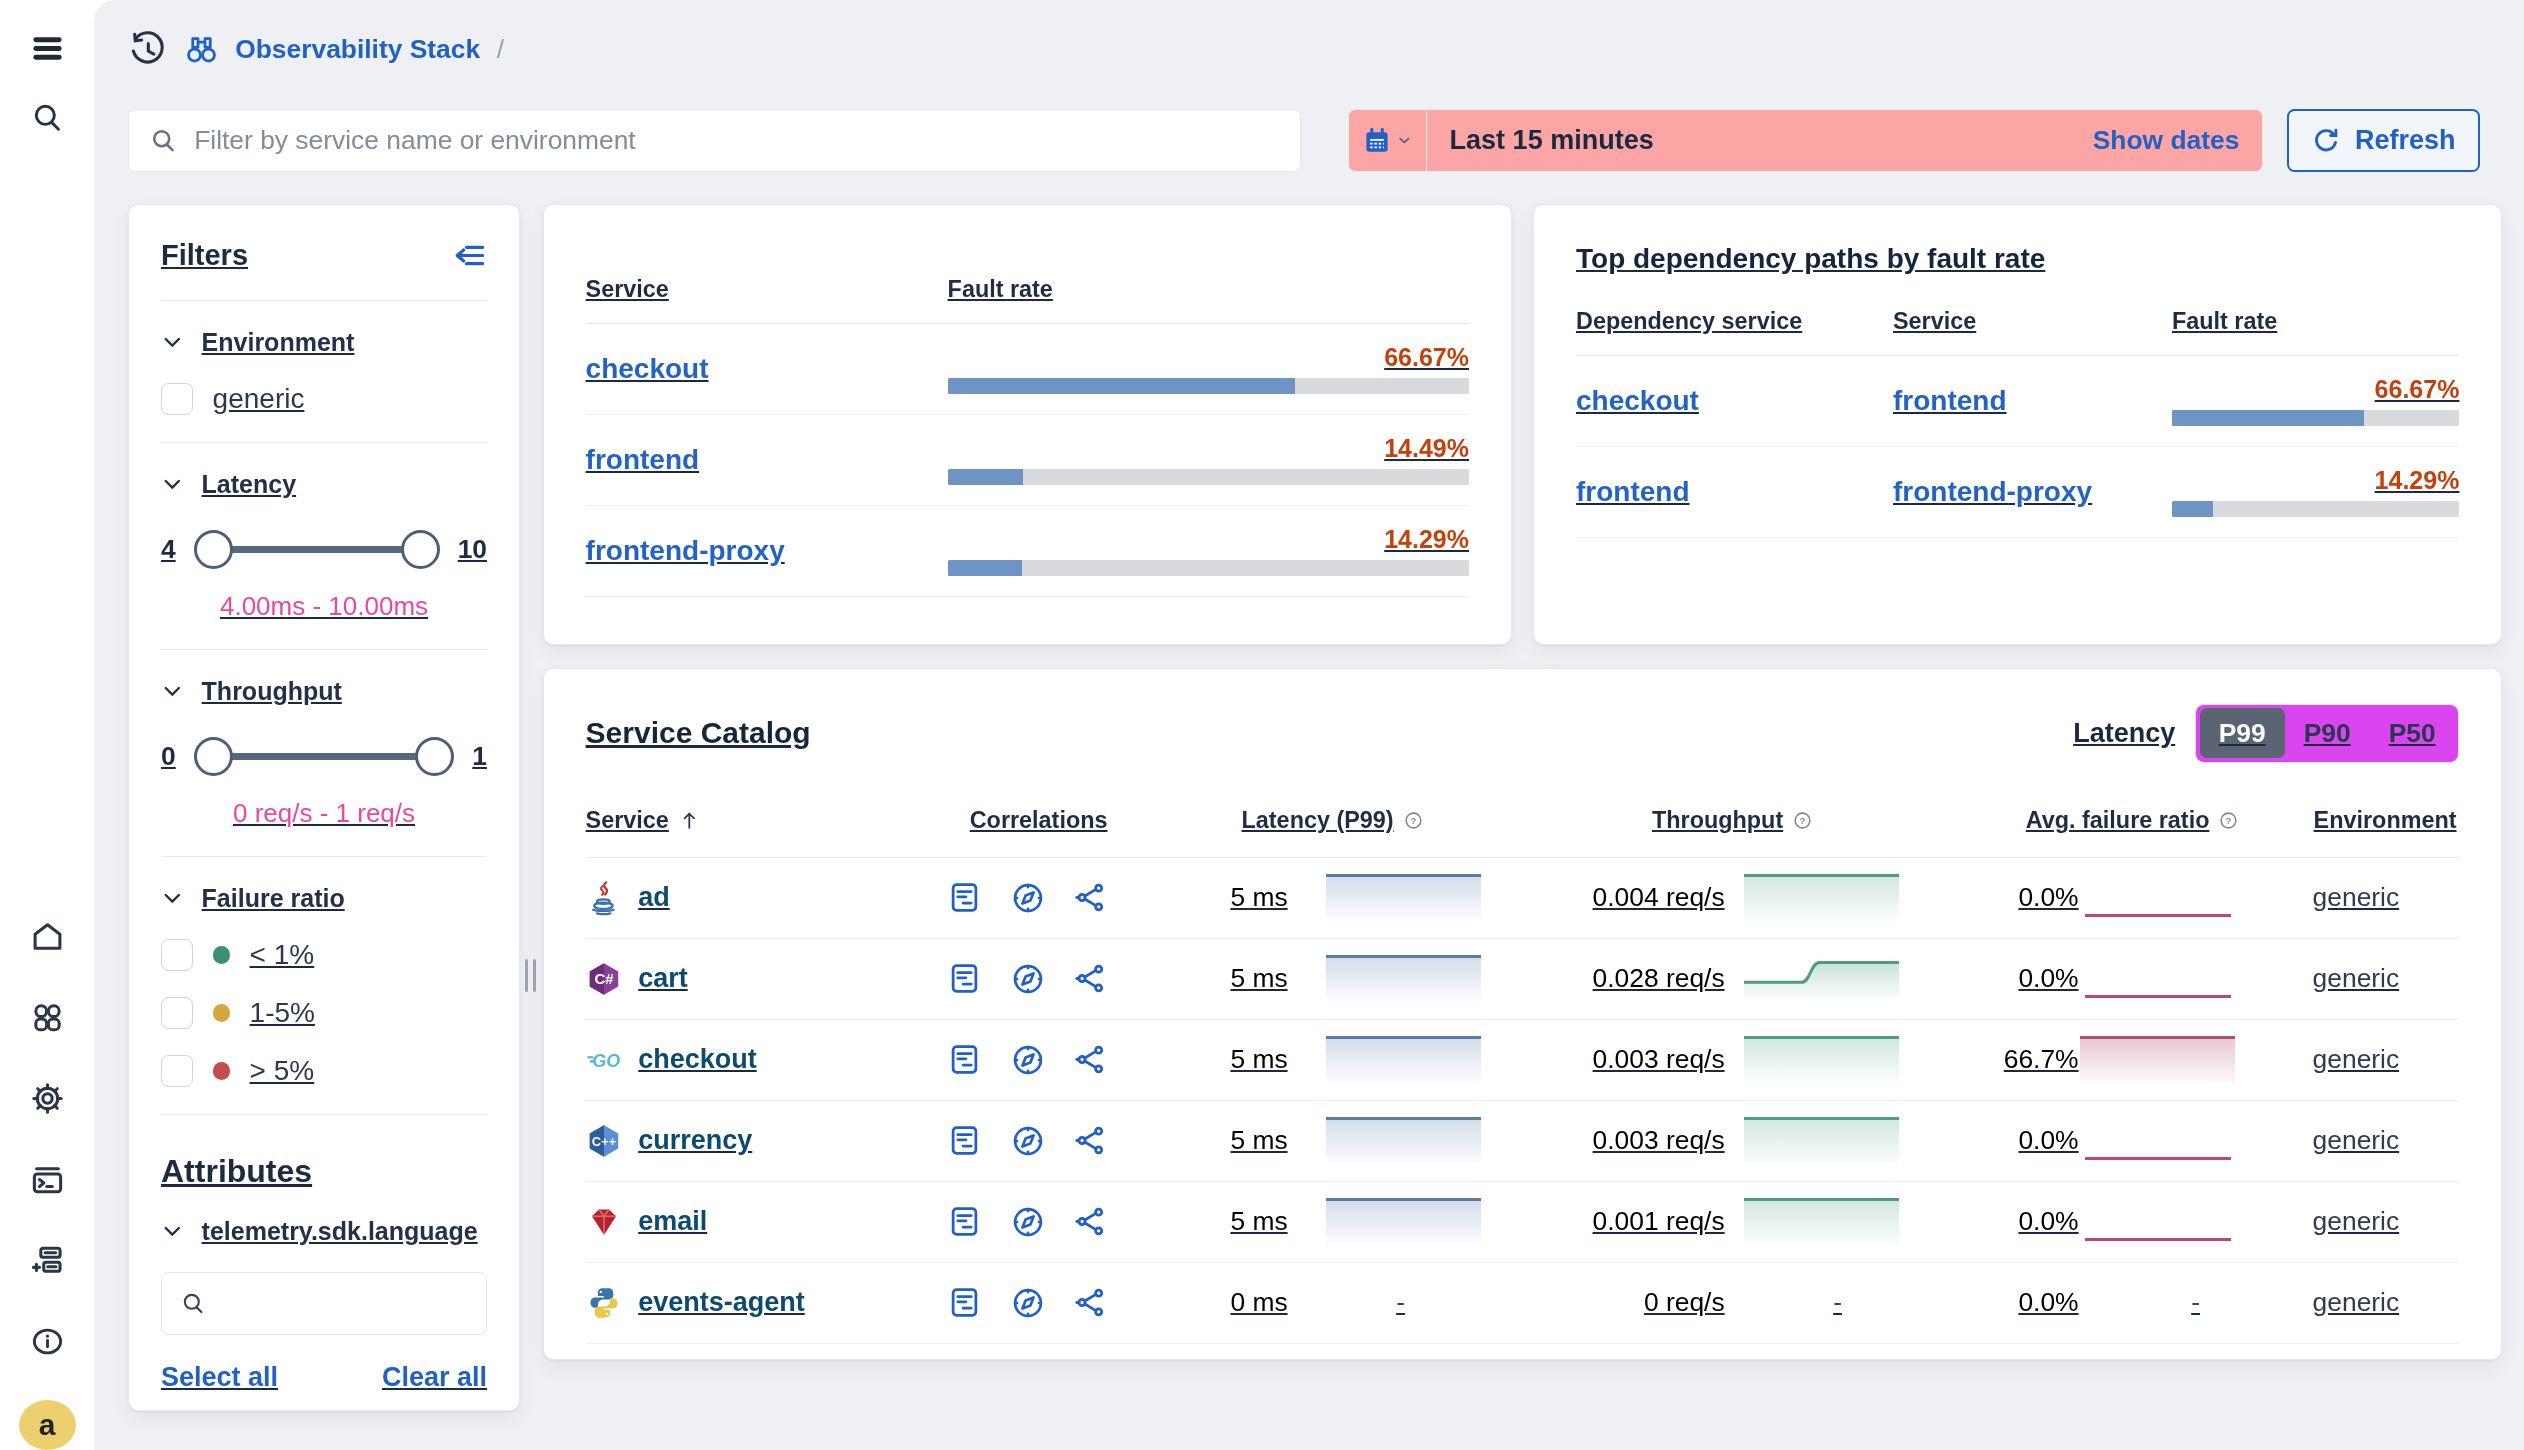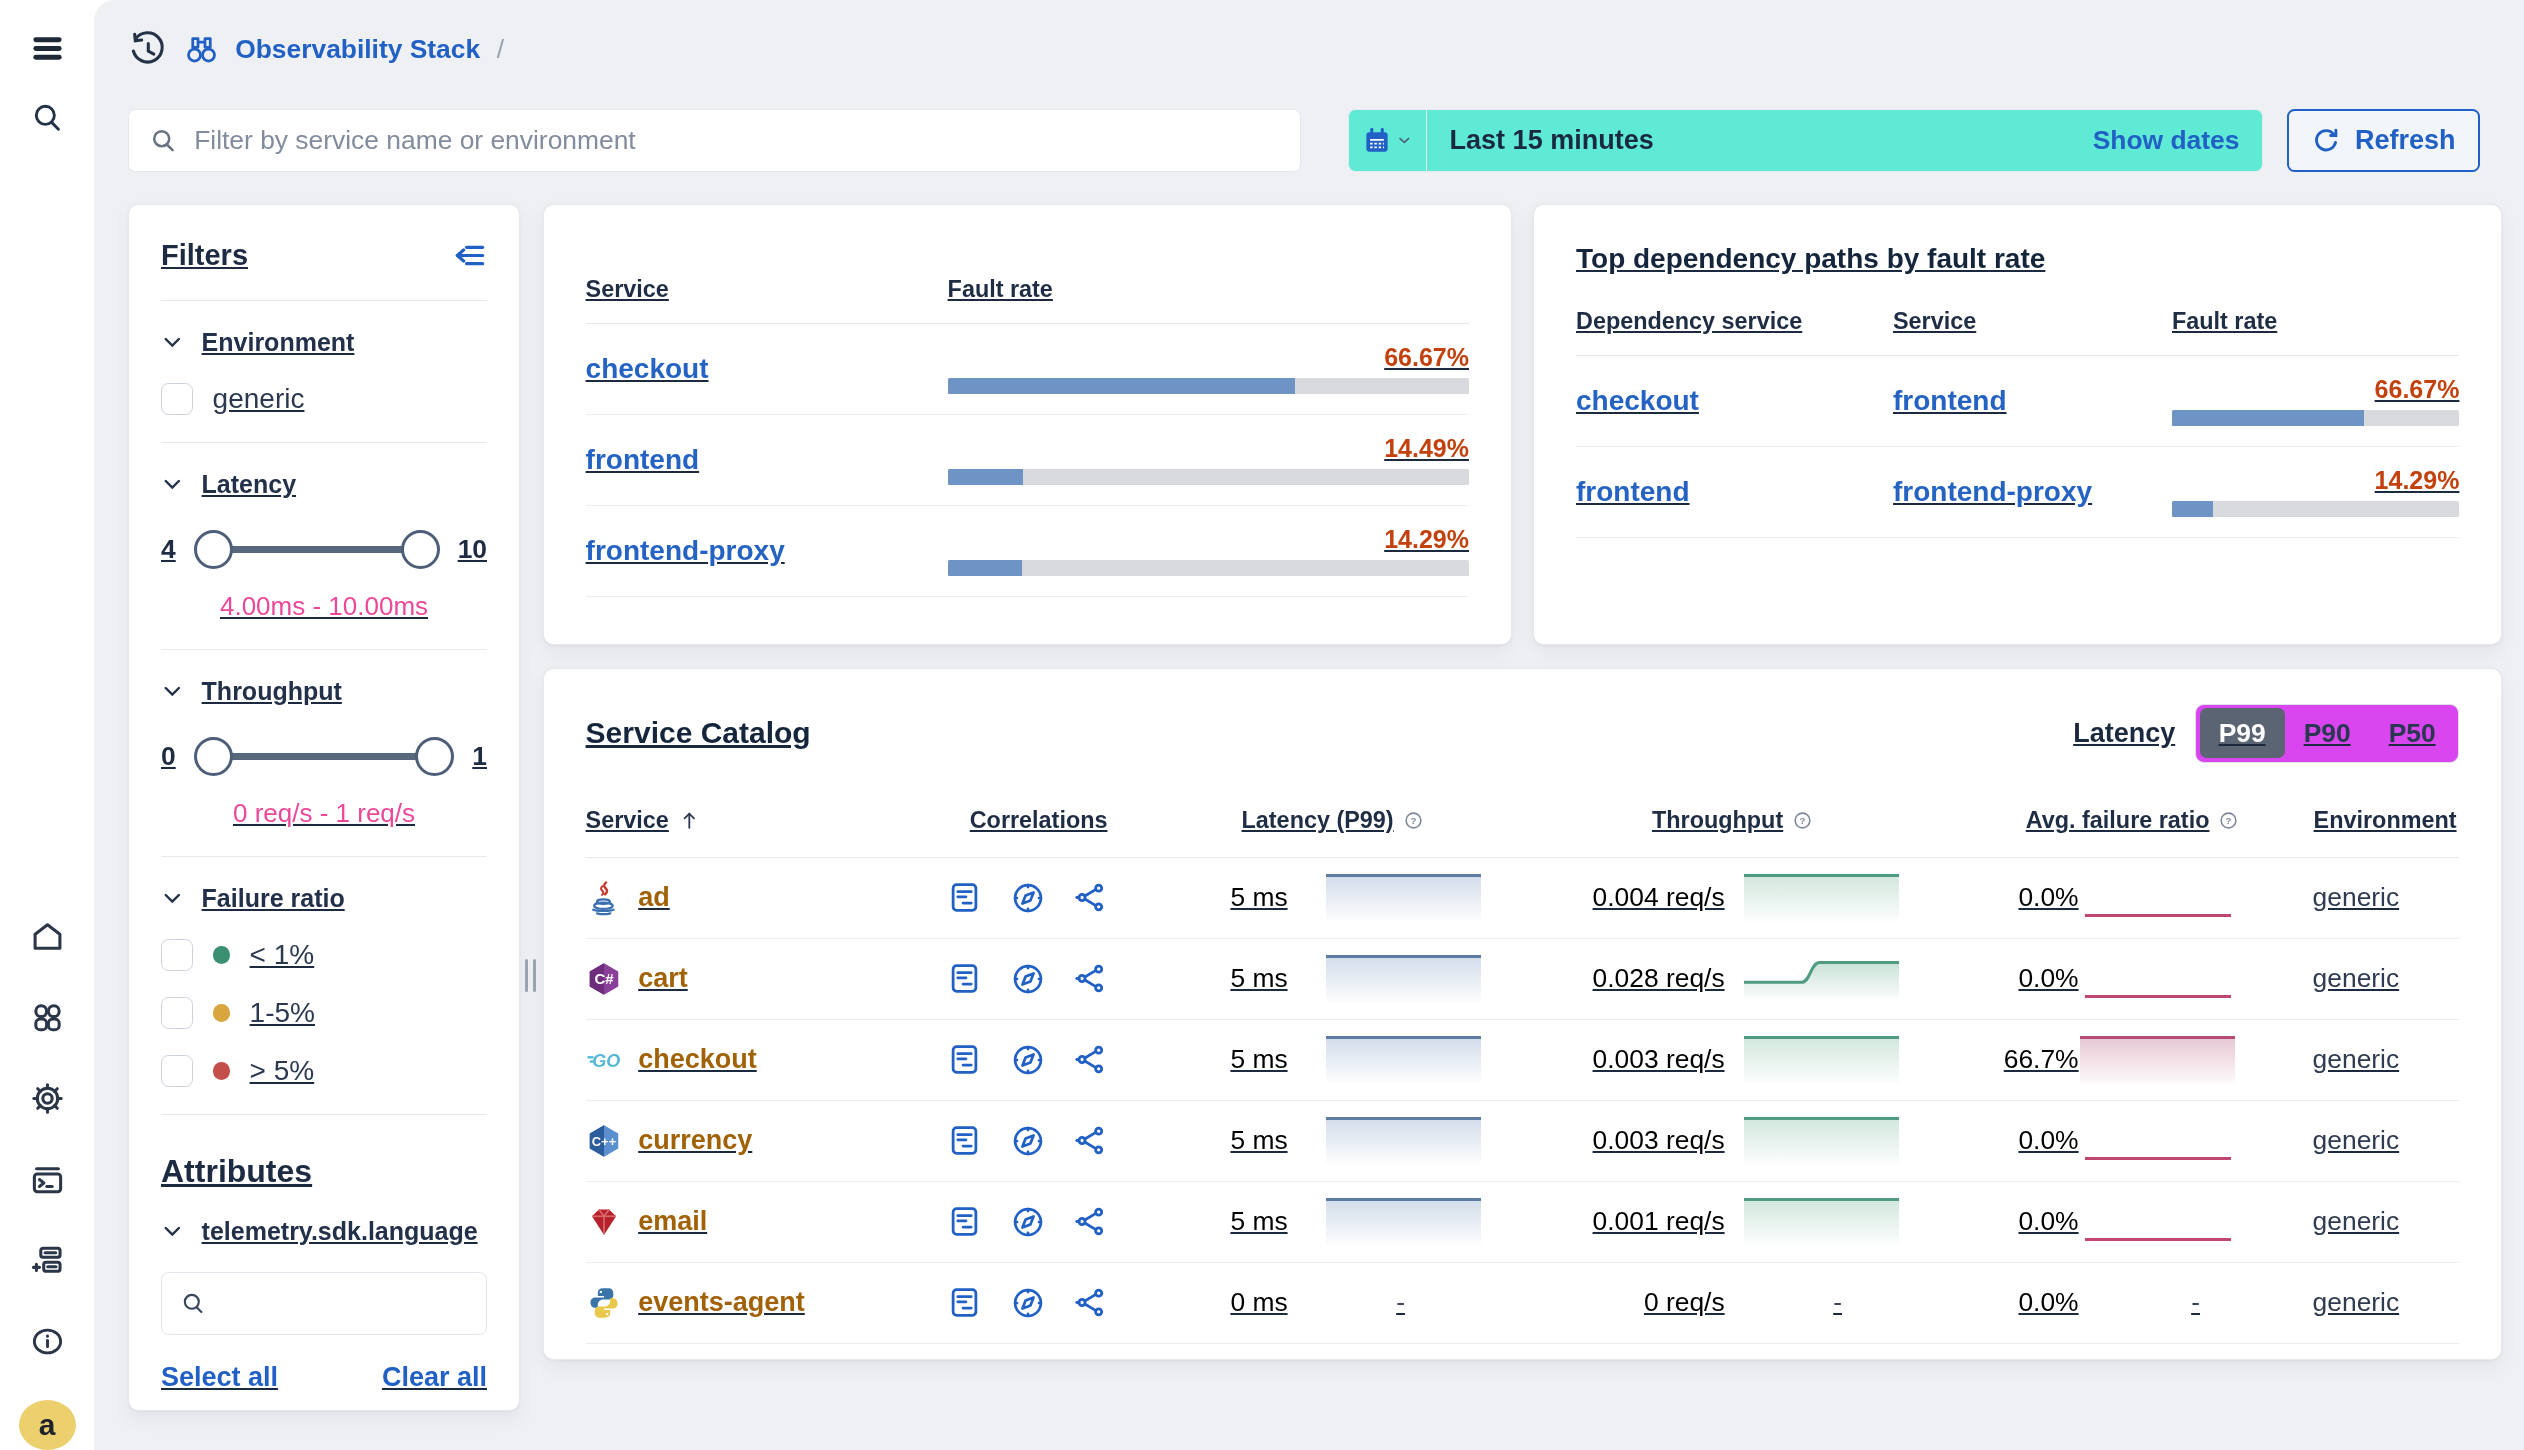--- a/index.html
+++ b/index.html
@@ -30,21 +30,21 @@
   .apm { display:flex; align-items:center; gap:12px; cursor:pointer; margin-bottom:4.5px; }
   .apm span { color:#2160c4; font-size:28px; font-weight:600; }
 
   
   .toolbar { display:flex; align-items:stretch; margin-top:36px; height:63px; }
   .searchbox { flex:1; max-width:1173px; background:#fff; border:1.5px solid #e3e6ec; border-radius:7.5px;
     display:flex; align-items:center; gap:16.6px; padding:0 19.6px; }
   .searchbox input { border:none; outline:none; flex:1; font-size:26.4px; color:#24324a;
     font-family:"Liberation Sans","DejaVu Sans",sans-serif; background:transparent; }
   .searchbox input::placeholder { color:#828c9c; }
-  .timegroup { display:flex; margin-left:47px; width:915px; background:#5eead4; border-radius:7.5px; overflow:hidden; border:1.5px solid #e8eaee;justify-content:flex-end;}
+  .timegroup { display:flex; margin-left:47px; width:915px; background:#fca5a5; border-radius:7.5px; overflow:hidden; border:1.5px solid #e8eaee;justify-content:flex-end;}
   .calbtn { width:78px; display:flex; align-items:center; justify-content:center; gap:4.5px;
     border-right:1.5px solid #e8eaee; cursor:pointer; }
   .timerange { flex:1; display:flex; align-items:center; justify-content:space-between; padding:0 22.6px; cursor:pointer;}
   .timerange .tr-label { font-size:27px; font-weight:600; color:#1b2940; }
   .timerange .tr-show { font-size:26.4px; font-weight:600; color:#2160c4; }
   .refresh { margin-left:24px; width:193px; border:2.3px solid #2160c4; border-radius:7.5px; background:#f2f5fa;
     display:flex; align-items:center; justify-content:center; gap:13.6px; cursor:pointer; }
   .refresh span { color:#2160c4; font-size:27px; font-weight:600; }
 
   
@@ -106,21 +106,21 @@
     font-size:26.4px; font-weight:600; color:#2a3750; border-radius:6.8px; cursor:pointer; }
   .seg.selected { background:#5b6472; color:#ffffff; }
   .chead-row { display:grid; grid-template-columns:340px 226px 362px 438px 362px 1fr;
     margin-top:44px; padding-bottom:22.6px; border-bottom:1.5px solid #e7e9ed; }
   .chead { display:flex; align-items:center; gap:9px; font-size:23.4px; font-weight:700; color:#1f2d44; }
   .chead.center { justify-content:center; }
   .crow { display:grid; grid-template-columns:340px 226px 136px 226px 211px 226px 128px 234px 1fr;
     align-items:center; height:81px; border-bottom:1.5px solid #eceef1; }
   .c-name { display:flex; align-items:center; gap:16.6px; }
   .c-name svg { width:36px; height:36px; flex-shrink:0; }
-  .svc-link { font-size:27px; font-weight:700; color:#a16207; text-decoration:none; cursor:pointer; }
+  .svc-link { font-size:27px; font-weight:700; color:#0c4a6e; text-decoration:none; cursor:pointer; }
   .c-corr { display:flex; align-items:center; gap:24px; padding-left:19.6px; }
   .corr-btn { width:39px; height:39px; display:flex; align-items:center; justify-content:center; cursor:pointer; }
   .c-val { font-size:26.4px; font-weight:500; color:#000000; justify-self:end; }
   .c-env { font-size:26.4px; color:#2f3b50; }
   .spark { width:155px; height:47px; position:relative; }
   .s-lat { margin-left:38px; } .s-thr { margin-left:19.6px; } .s-fail { margin-left:1.5px; }
   .spark.lat { border-top:3px solid #5d7ba3; background:linear-gradient(180deg, rgba(147,171,204,.40), rgba(147,171,204,.02)); }
   .spark.thr { border-top:3px solid #4f9c80; background:linear-gradient(180deg, rgba(111,178,148,.30), rgba(111,178,148,.02)); }
   .spark.fail-high { border-top:3.8px solid #b34d74; background:linear-gradient(180deg, rgba(179,77,116,.30), rgba(179,77,116,.03)); }
   .spark.fail-low { border-top:none; }

